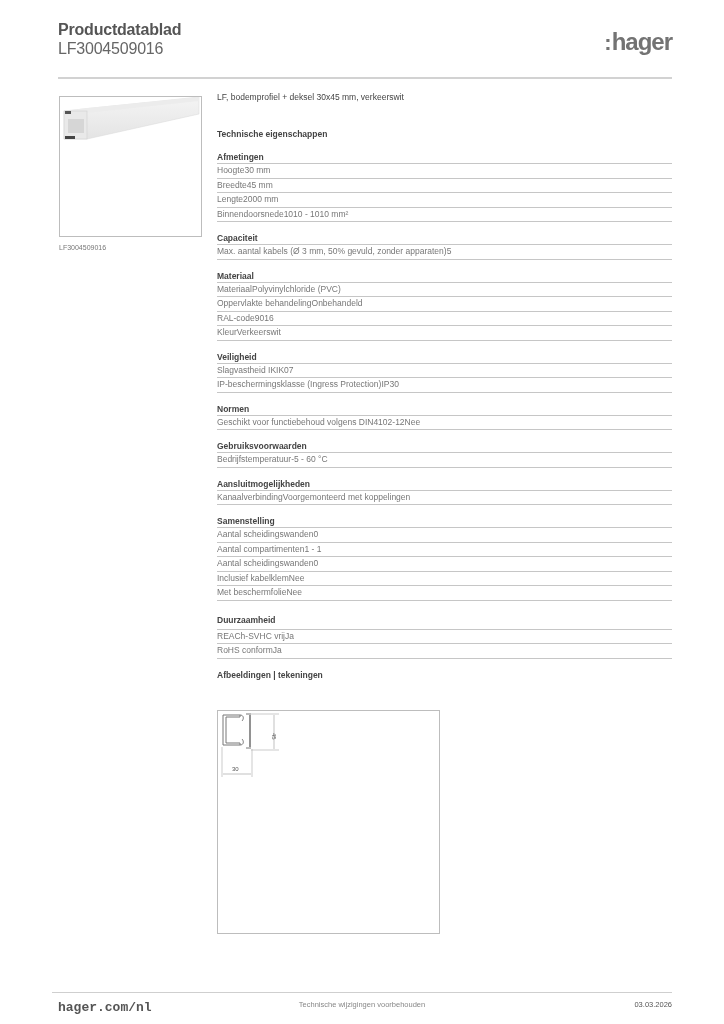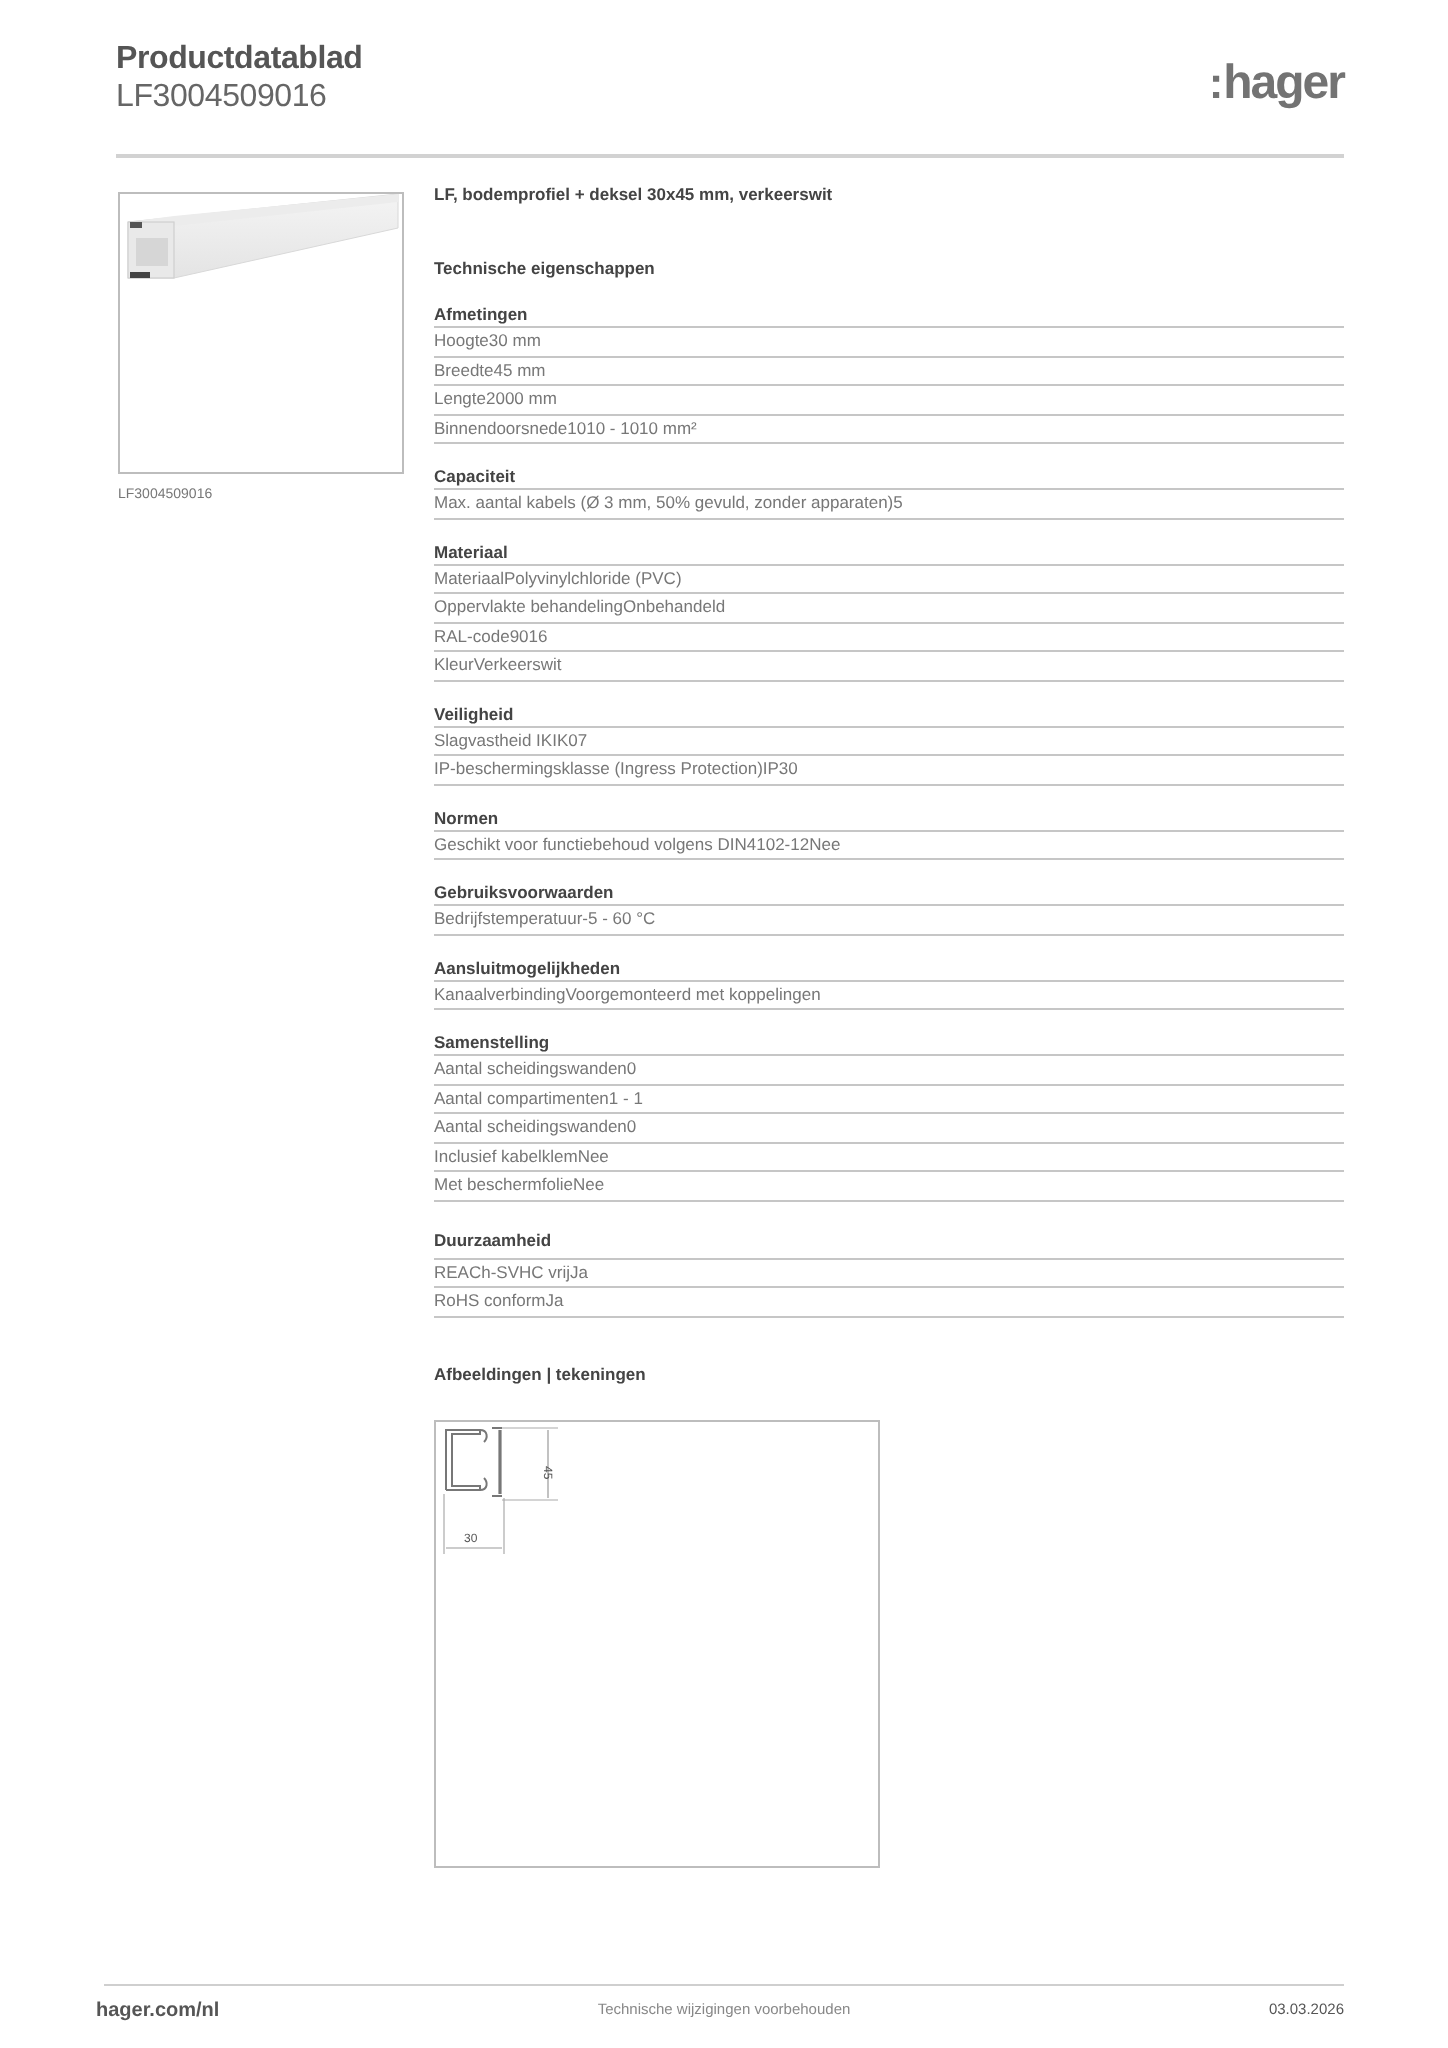--- a/index.html
+++ b/index.html
@@ -11,34 +11,34 @@
     .doc-title { font-size: 16px; font-weight: bold; color: #555; letter-spacing: -0.2px; line-height: 20px; }
     .doc-code { font-size: 16px; color: #666; line-height: 18px; letter-spacing: -0.2px; }
     .logo { position: absolute; right: 0; top: 8px; font-size: 24px; font-weight: bold; color: #737373; letter-spacing: -1px; }
     .logo .colon { font-size: 22px; margin-right: 1px; }
     .header-rule { position: absolute; left: 58px; right: 52px; top: 77px; height: 2px; background: #d2d2d2; }
 
     .image-box { position: absolute; left: 59px; top: 96px; width: 141px; height: 139px; border: 1px solid #bdbdbd; background: #fff; }
     .image-caption { position: absolute; left: 59px; top: 244px; font-size: 7px; color: #777; }
 
     .content { position: absolute; left: 217px; top: 90px; width: 455px; }
-    .product-desc { font-size: 8.5px; font-weight: bold; color: #444; height: 14px; line-height: 14px; }
+    .product-desc { font-size: 8.5px; font-weight: normal; color: #444; height: 14px; line-height: 14px; }
     .tech-title { font-size: 8.5px; font-weight: bold; color: #444; margin-top: 23px; height: 14px; line-height: 14px; }
 
     .section { margin-top: 10px; }
     .section-title { font-size: 8.5px; font-weight: bold; color: #444; height: 12px; line-height: 12px; border-bottom: 1px solid #c6c6c6; }
     .row { display: flex; justify-content: flex-start; font-size: 8.5px; color: #777; height: 13.5px; line-height: 13.5px; border-bottom: 1px solid #c6c6c6; }
     .row .label { white-space: nowrap; }
     .row .value { white-space: nowrap; text-align: right; }
 
-    .drawings-title { font-size: 8.5px; font-weight: bold; color: #444; margin-top: 22px; height: 12px; line-height: 12px; }
+    .drawings-title { font-size: 8.5px; font-weight: bold; color: #444; margin-top: 10px; height: 12px; line-height: 12px; }
     .drawing-box { position: absolute; left: 217px; top: 710px; width: 221px; height: 222px; border: 1px solid #bdbdbd; background: #fff; }
 
     .footer-rule { position: absolute; left: 52px; right: 52px; top: 992px; height: 1px; background: #cfcfcf; }
-    .footer-left { position: absolute; left: 48px; top: 1000px; font-size: 10px; font-weight: bold; color: #555; }
+    .footer-left { position: absolute; left: 58px; top: 1000px; font-size: 13px; font-weight: bold; color: #555; font-family: Liberation Mono, monospace; }
     .footer-center { position: absolute; left: 0; right: 0; top: 1000px; text-align: center; font-size: 7.5px; color: #888; }
     .footer-right { position: absolute; right: 52px; top: 1000px; font-size: 7.5px; font-weight: normal; color: #555; }
   </style>
 </head>
 <body>
 
 <div class="header">
   <div class="doc-title">Productdatablad</div>
   <div class="doc-code">LF3004509016</div>
   <div class="logo">

